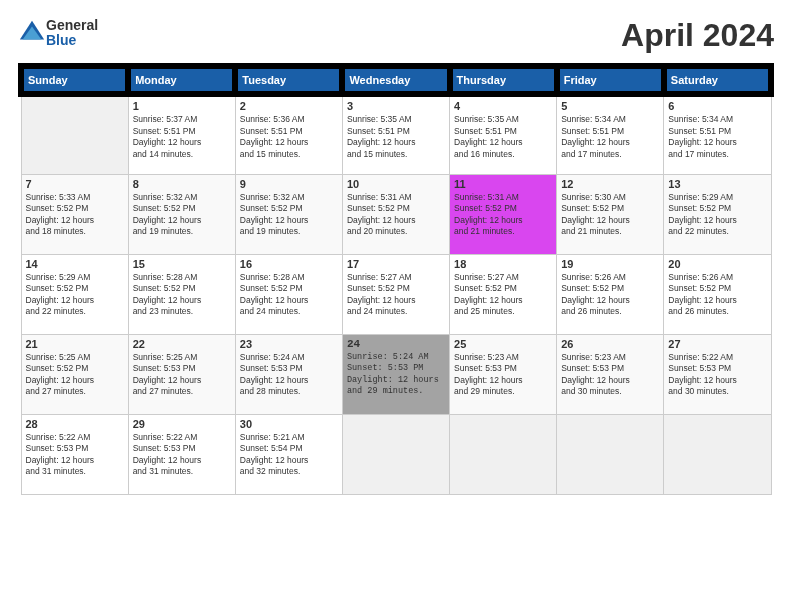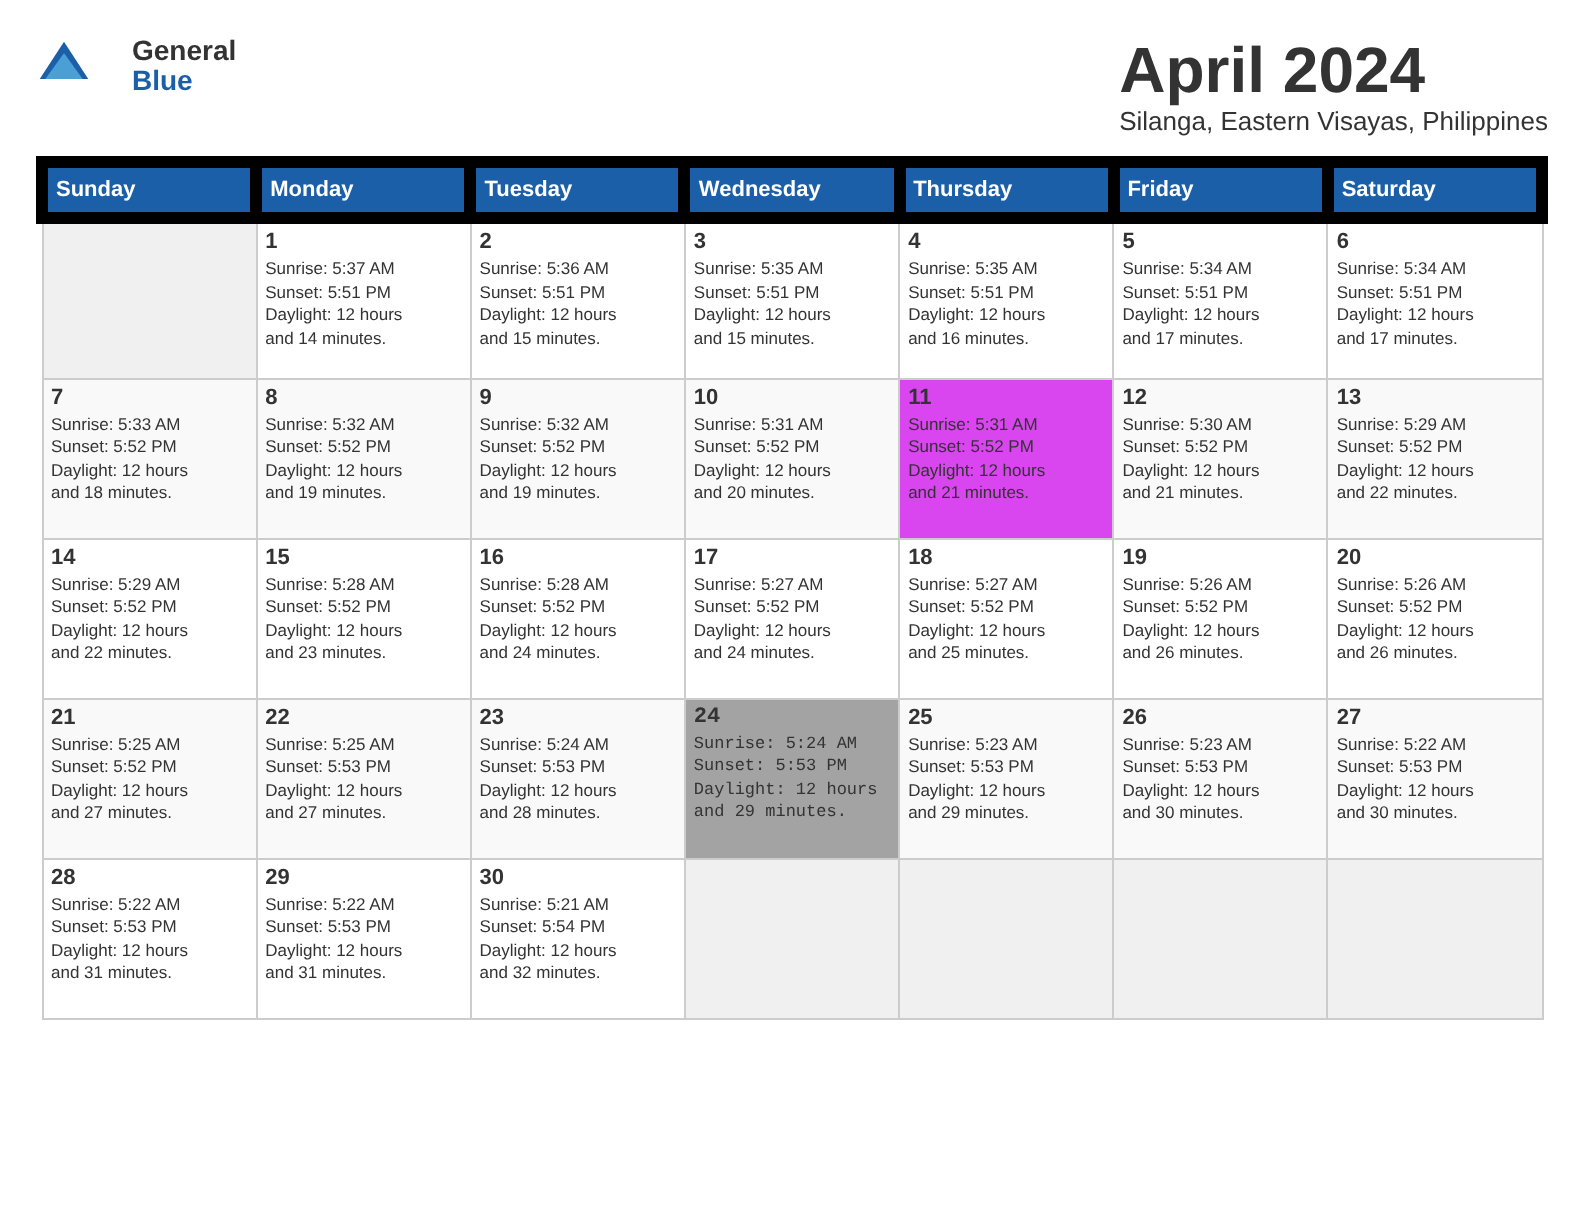--- a/index.html
+++ b/index.html
@@ -17,21 +17,21 @@
     }
     .header {
       display: flex;
       justify-content: space-between;
       align-items: flex-start;
       margin-bottom: 10px;
     }
     .logo {
       display: flex;
       align-items: center;
-      gap: 20px;
+      gap: 0;
       justify-content: space-between;
     }
     .logo-text {
       display: flex;
       flex-direction: column;
       line-height: 1.1;
     }
     .logo-general {
       font-size: 14px;
       font-weight: bold;
@@ -110,21 +110,20 @@
         <polygon points="15,2 28,22 2,22" fill="#1a5fa8"></polygon>
         <polygon points="15,8 25,22 5,22" fill="#4a9fd4"></polygon>
       </svg>
       <div class="logo-text">
         <span class="logo-general">General</span>
         <span class="logo-blue">Blue</span>
       </div>
     </div>
     <div class="title-block">
       <div class="month-title">April 2024</div>
-      <div class="subtitle">Silanga, Eastern Visayas, Philippines</div>
     </div>
   </div>
 
   <table>
     <thead>
       <tr>
         <th>Sunday</th>
         <th>Monday</th>
         <th>Tuesday</th>
         <th>Wednesday</th>

